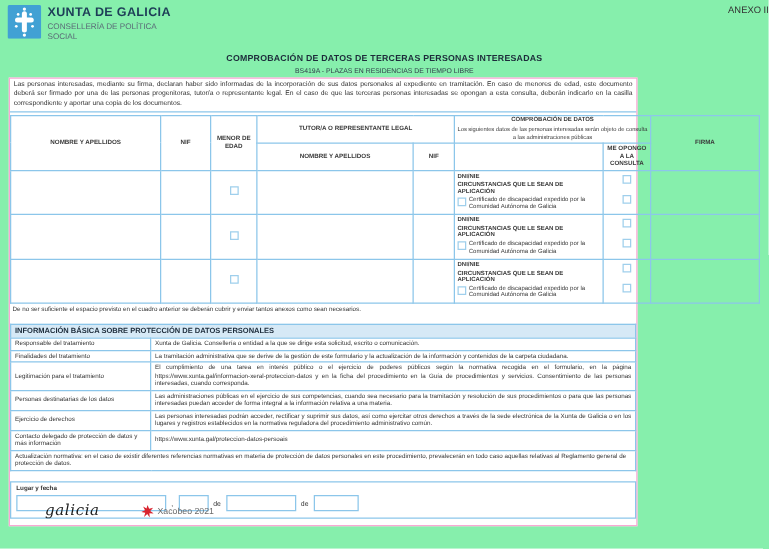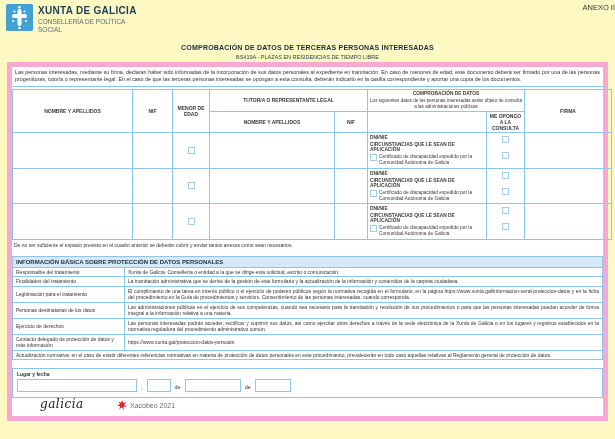--- a/index.html
+++ b/index.html
@@ -1,36 +1,36 @@
 <!DOCTYPE html>
 <html><head>
 <meta charset="utf-8">
 <style>
   * { margin:0; padding:0; box-sizing:border-box; }
   html,body { width:615px; height:439px; background:#ffffff; overflow:hidden;
               font-family:"Liberation Sans", sans-serif; color:#2b2b2b; }
-  .page { position:relative; width:615px; height:439px; background:#fef9c3; }
+  .page { position:relative; width:615px; height:439px; background:#86efac; }
 
   
   .hdr-logo { position:absolute; left:6px; top:4px; width:27px; height:27px; }
   .hdr-org  { position:absolute; left:38px; top:5px; }
   .org-name { font-size:10px; font-weight:bold; color:#1d3d57; letter-spacing:.3px; }
   .org-dept { font-size:6.5px; color:#5a6b77; width:95px; line-height:1.25; margin-top:2px;
               text-transform:uppercase; }
   .annex { position:absolute; left:0; top:3px; width:615px; text-align:right;
            font-size:7.5px; color:#333; }
 
   
   .titles { position:absolute; left:0; top:44px; width:615px; text-align:center; }
   .t-main { font-size:7px; font-weight:bold; color:#1c2b3a; letter-spacing:.2px; }
   .t-sub  { font-size:5.5px; color:#33404d; margin-top:3px; }
 
   
-  .frame { position:absolute; left:7px; top:62px; width:601px; height:359px;
-           border:5px solid #f9a8d4; background:#fff; }
+  .frame { position:absolute; left:7px; top:62px; width:503px; height:359px;
+           border:1px solid #f9a8d4; background:#fff; }
 
   .intro { border-bottom:1px solid #8cc6ea; padding:2px 3px; font-size:5.4px;
            line-height:1.35; text-align:justify; color:#333; }
 
   
   table { border-collapse:collapse; width:100%; table-layout:fixed; }
   .main-table td, .main-table th { border:1px solid #8cc6ea; vertical-align:middle;
            font-size:5px; color:#3a3a3a; padding:1px 2px; }
   .main-table th { font-weight:bold; text-align:center; line-height:1.25; }
   .main-table { margin-top:2px; }

